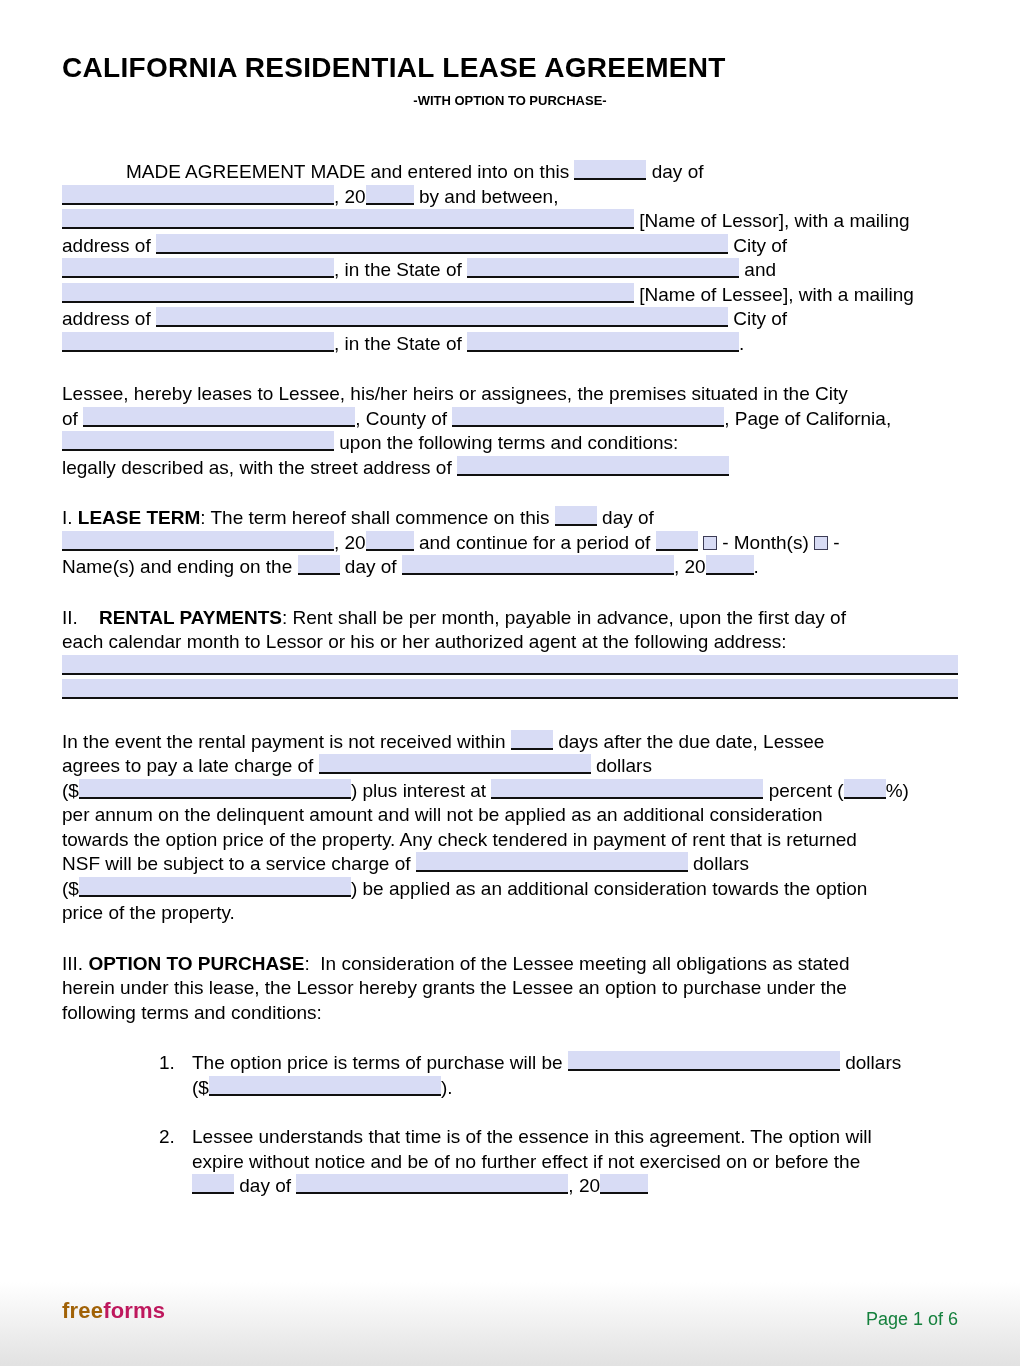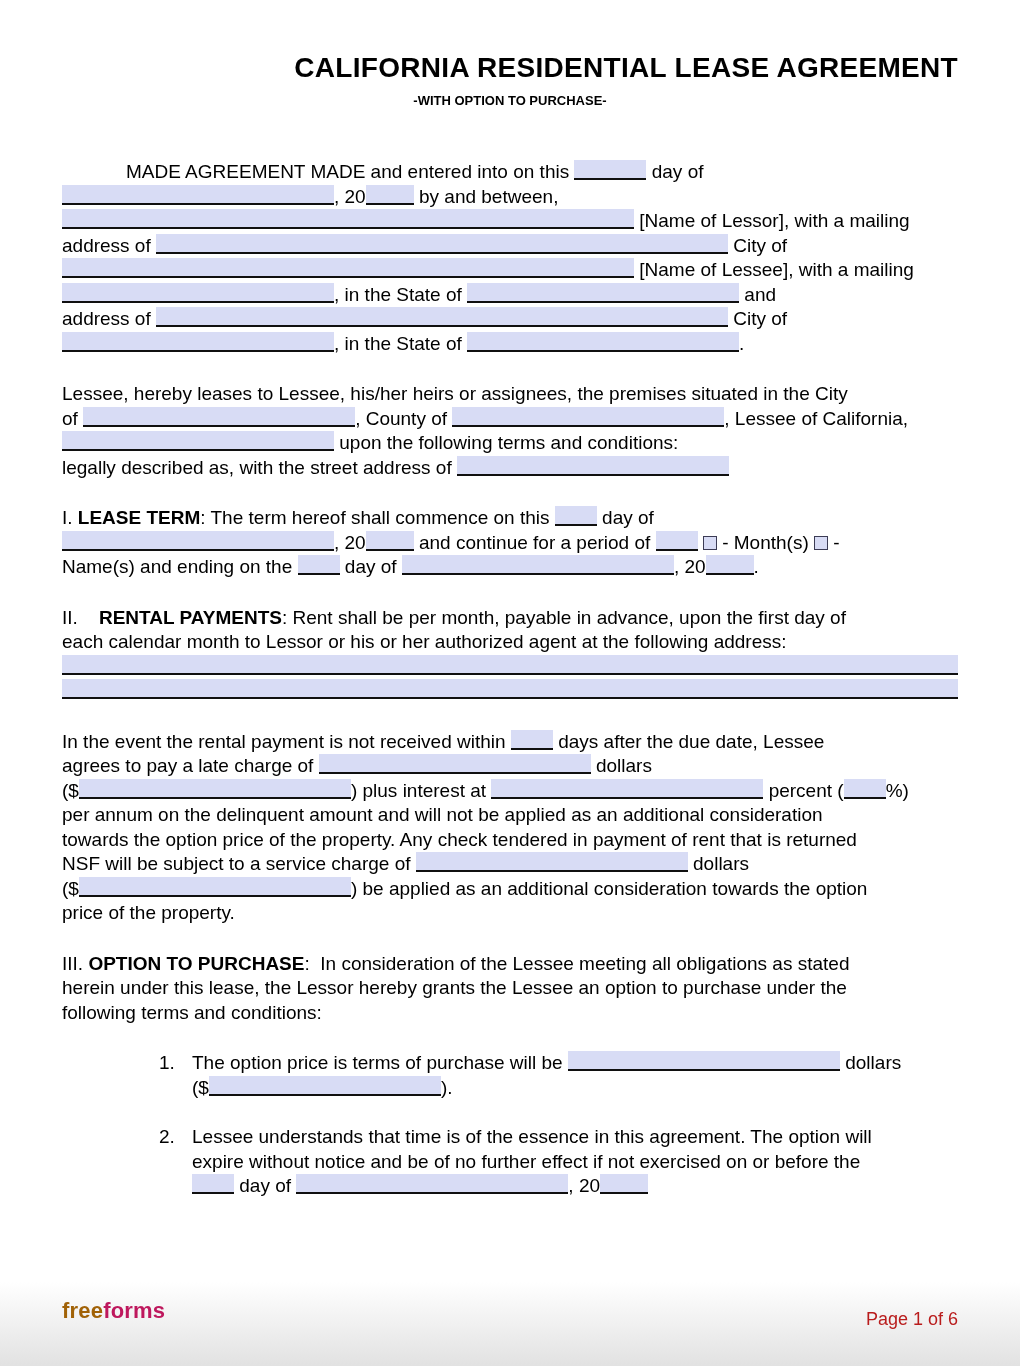--- a/index.html
+++ b/index.html
@@ -18,21 +18,21 @@
   }
   .page::after {
     content: "";
     position: absolute; left: 0; right: 0; bottom: 0; height: 84px;
     background: linear-gradient(to bottom, rgba(230,230,230,0), rgba(224,224,224,0.95));
     pointer-events: none;
     z-index: 1;
   }
   .title {
     margin: 52px 0 0 0;
-    text-align: right;
+    text-align: left;
     font-size: 28px; font-weight: bold;
     line-height: 32px;
     letter-spacing: 0.3px;
   }
   .subtitle {
     margin: 5px 0 0 0;
     text-align: center;
     font-size: 13px; font-weight: bold;
     line-height: 24px;
   }
@@ -70,43 +70,43 @@
   .item-body { flex: 1; min-width: 0; }
   .footer-logo {
     position: absolute; left: 62px; bottom: 42px;
     font-size: 22px; font-weight: bold; z-index: 2;
     letter-spacing: 0.2px;
   }
   .footer-logo .free  { color: #a16207; }
   .footer-logo .forms { color: #be185d; }
   .pagenum {
     position: absolute; right: 62px; bottom: 36px;
-    font-size: 18px; color: #b91c1c; z-index: 2;
+    font-size: 18px; color: #15803d; z-index: 2;
   }
 </style>
 </head>
 <body>
 
 <div class="page">
   <h1 class="title">CALIFORNIA RESIDENTIAL LEASE AGREEMENT</h1>
   <h2 class="subtitle">-WITH OPTION TO PURCHASE-</h2>
 
   <div class="para first">
       <div class="line indent"><span class="seg">MADE AGREEMENT MADE and entered into on this </span><span class="blank bl-s"></span><span class="seg"> day of</span></div>
       <div class="line"><span class="blank bl-m"></span><span class="seg">, 20</span><span class="blank bl-xs"></span><span class="seg"> by and between,</span></div>
       <div class="line"><span class="blank bl-lg"></span><span class="seg"> [Name of Lessor], with a mailing</span></div>
       <div class="line"><span class="seg">address of </span><span class="blank bl-lg"></span><span class="seg"> City of</span></div>
+      <div class="line"><span class="blank bl-m"></span><span class="seg">, in the State of </span><span class="blank bl-m"></span><span class="seg"> and</span></div>
       <div class="line"><span class="blank bl-lg"></span><span class="seg"> [Name of Lessee], with a mailing</span></div>
-      <div class="line"><span class="blank bl-m"></span><span class="seg">, in the State of </span><span class="blank bl-m"></span><span class="seg"> and</span></div>
       <div class="line"><span class="seg">address of </span><span class="blank bl-lg"></span><span class="seg"> City of</span></div>
       <div class="line"><span class="blank bl-m"></span><span class="seg">, in the State of </span><span class="blank bl-m"></span><span class="seg">.</span></div>
     </div>
   <div class="para">
       <div class="line"><span class="seg">Lessee, hereby leases to Lessee, his/her heirs or assignees, the premises situated in the City</span></div>
-      <div class="line"><span class="seg">of </span><span class="blank bl-m"></span><span class="seg">, County of </span><span class="blank bl-m"></span><span class="seg">, Lessee of California,</span></div>
+      <div class="line"><span class="seg">of </span><span class="blank bl-m"></span><span class="seg">, County of </span><span class="blank bl-m"></span><span class="seg">, Page of California,</span></div>
       <div class="line"><span class="blank bl-m"></span><span class="seg"> upon the following terms and conditions:</span></div>
       <div class="line"><span class="seg">legally described as, with the street address of </span><span class="blank bl-m"></span></div>
     </div>
   <div class="para">
       <div class="line"><span class="seg">I. </span><span class="seg bold">LEASE TERM</span><span class="seg">: The term hereof shall commence on this </span><span class="blank bl-xxs"></span><span class="seg"> day of</span></div>
       <div class="line"><span class="blank bl-m"></span><span class="seg">, 20</span><span class="blank bl-xs"></span><span class="seg"> and continue for a period of </span><span class="blank bl-xxs"></span><span class="seg"> </span><span class="checkbox"></span><span class="seg"> - Month(s) </span><span class="checkbox"></span><span class="seg"> -</span></div>
       <div class="line"><span class="seg">Name(s) and ending on the </span><span class="blank bl-xxs"></span><span class="seg"> day of </span><span class="blank bl-m"></span><span class="seg">, 20</span><span class="blank bl-xs"></span><span class="seg">.</span></div>
     </div>
   <div class="para">
       <div class="line"><span class="seg">II.&nbsp;&nbsp;&nbsp;&nbsp;</span><span class="seg bold">RENTAL PAYMENTS</span><span class="seg">: Rent shall be per month, payable in advance, upon the first day of</span></div>

